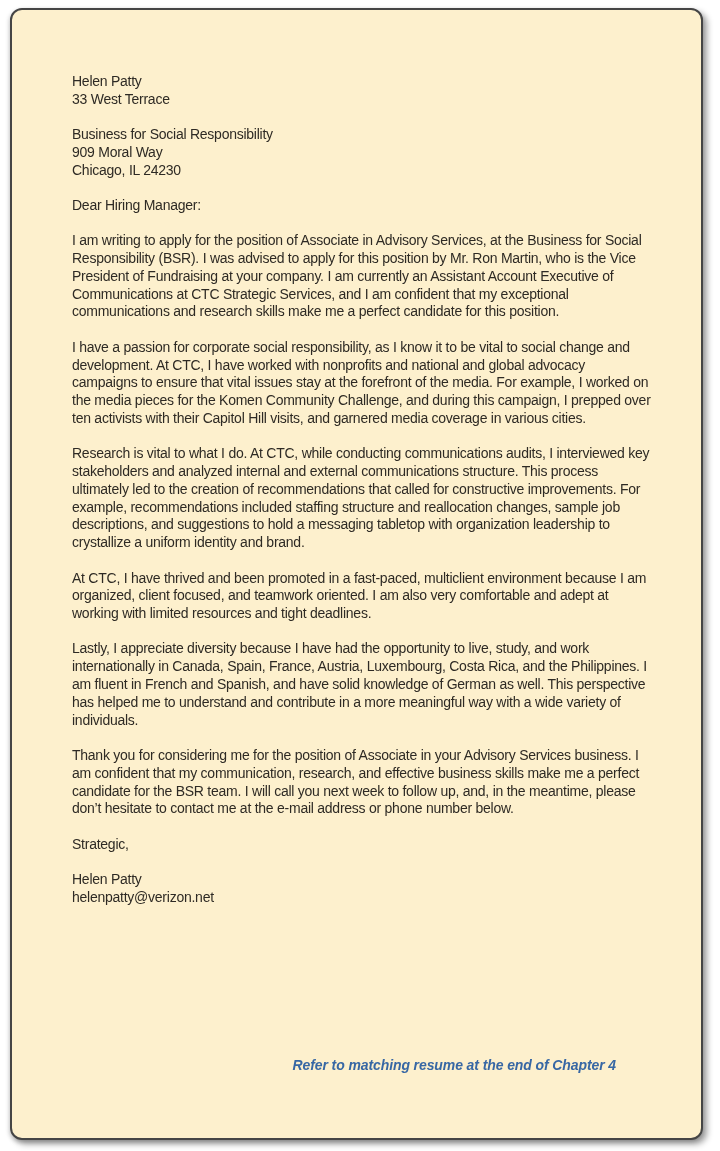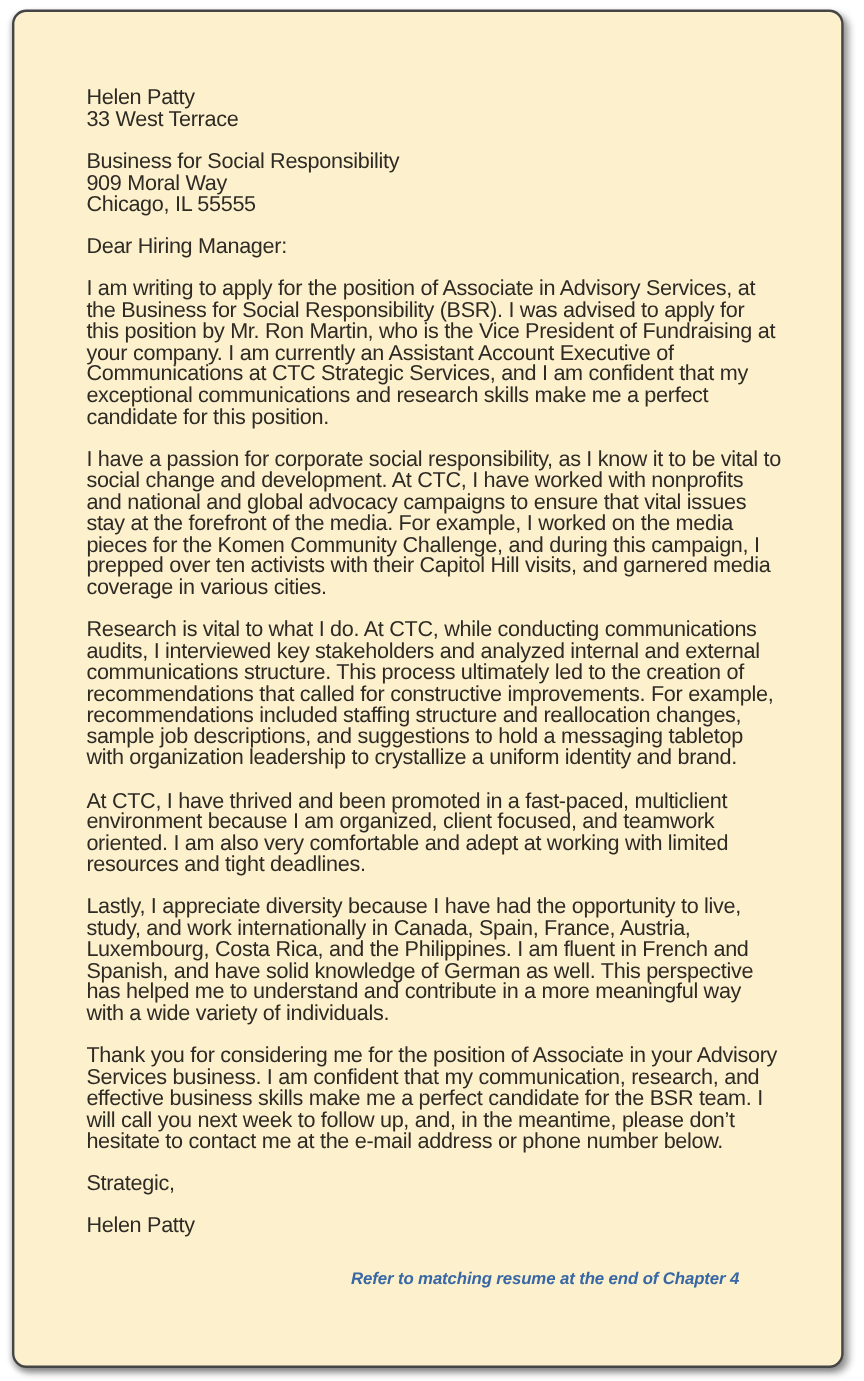--- a/index.html
+++ b/index.html
@@ -23,21 +23,21 @@
     left: 10px;
     top: 8px;
     width: 693px;
     height: 1132px;
     background: var(--page-bg);
     border: 2px solid var(--page-border);
     border-radius: 12px;
     box-shadow: 4px 4px 6px rgba(0,0,0,0.38), -1px 2px 4px rgba(0,0,0,0.18);
     padding: 63px 50px 15px 60px;
     color: var(--ink);
-    font-size: 18px;
+    font-size: 14px;
     line-height: 17.8px;
     letter-spacing: -0.25px;
   }
   .block { margin: 0 0 17.5px 0; }
   .line { display: block; }
   .para {
     margin: 0 0 17.5px 0;
     max-width: 579px;
   }
   .footnote {
@@ -57,34 +57,35 @@
 <div class="page">
 
   <div class="block">
     <span class="line">Helen Patty</span>
     <span class="line">33 West Terrace</span>
   </div>
 
   <div class="block">
     <span class="line">Business for Social Responsibility</span>
     <span class="line">909 Moral Way</span>
-    <span class="line">Chicago, IL 55555</span>
+    <span class="line">Chicago, IL 24230</span>
   </div>
 
 
   <div class="block">Dear Hiring Manager:</div>
 
   <p class="para">I am writing to apply for the position of Associate in Advisory Services, at the Business for Social Responsibility (BSR). I was advised to apply for this position by Mr. Ron Martin, who is the Vice President of Fundraising at your company. I am currently an Assistant Account Executive of Communications at CTC Strategic Services, and I am confident that my exceptional communications and research skills make me a perfect candidate for this position.</p>
   <p class="para">I have a passion for corporate social responsibility, as I know it to be vital to social change and development.  At CTC, I have worked with nonprofits and national and global advocacy campaigns to ensure that vital issues stay at the forefront of the media. For example, I worked on the media pieces for the Komen Community Challenge, and during this campaign, I prepped over ten activists with their Capitol Hill visits, and garnered media coverage in various cities.</p>
   <p class="para">Research is vital to what I do. At CTC, while conducting communications audits, I interviewed key stakeholders and analyzed internal and external communications structure. This process ultimately led to the creation of recommendations that called for constructive improvements. For example, recommendations included staffing structure and reallocation changes, sample job descriptions, and suggestions to hold a messaging tabletop with organization leadership to crystallize a uniform identity and brand.</p>
   <p class="para">At CTC, I have thrived and been promoted in a fast-paced, multiclient environment because I am organized, client focused, and teamwork oriented. I am also very comfortable and adept at working with limited resources and tight deadlines.</p>
   <p class="para">Lastly, I appreciate diversity because I have had the opportunity to live, study, and work internationally in Canada, Spain, France, Austria, Luxembourg, Costa Rica, and the Philippines. I am fluent in French and Spanish, and have solid knowledge of German as well. This perspective has helped me to understand and contribute in a more meaningful way with a wide variety of individuals.</p>
   <p class="para">Thank you for considering me for the position of Associate in your Advisory Services business. I am confident that my communication, research, and effective business skills make me a perfect candidate for the BSR team. I will call you next week to follow up, and, in the meantime, please don’t hesitate to contact me at the e-mail address or phone number below.</p>
 
   <div class="block">Strategic,</div>
 
   <div class="block">
     <span class="line">Helen Patty</span>
+    <span class="line">helenpatty@verizon.net</span>
   </div>
 
 </div>
 
 <div class="footnote">Refer to matching resume at the end of Chapter 4</div>
 
 </body></html>

